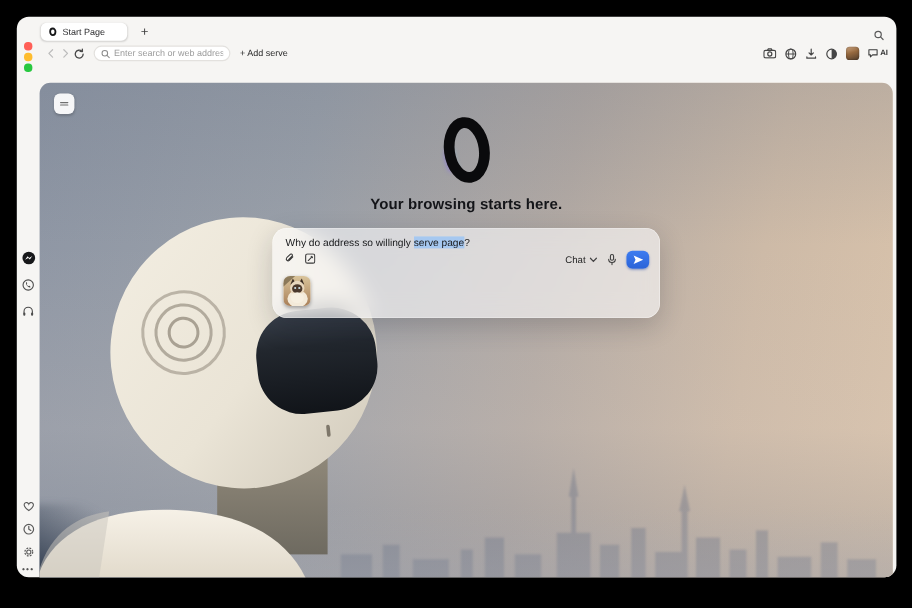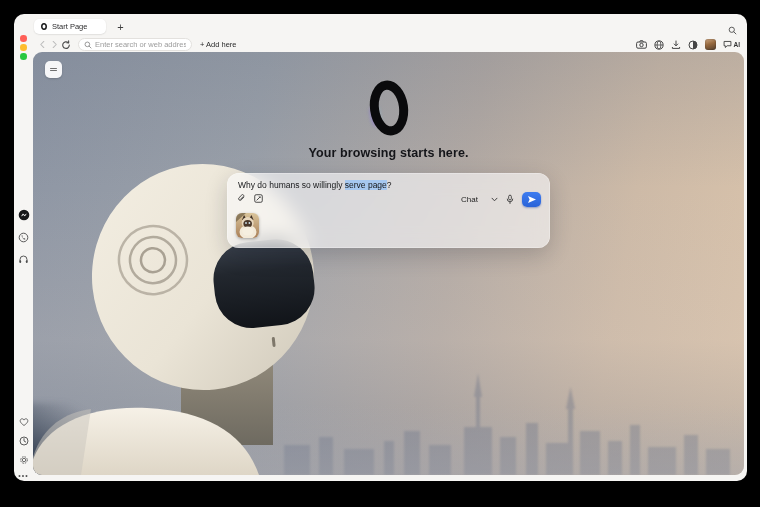--- a/index.html
+++ b/index.html
@@ -42,21 +42,21 @@
   .addpage { margin-left:8px; font-size:7.5px; color:#2b2b2b; white-space:nowrap; cursor:pointer; }
   .tool-right { margin-left:auto; display:flex; align-items:center; gap:7px; padding-right:7px; }
   .tool-ic { display:flex; align-items:center; cursor:pointer; }
   .avatar { width:11px; height:11px; border-radius:3px; cursor:pointer;
             background:linear-gradient(160deg,#caa27c 5%,#96693f 45%,#5f4630 90%);
             box-shadow:inset 0 0 2px rgba(0,0,0,.4); }
   .aria-btn { display:flex; align-items:center; gap:2px; cursor:pointer; }
   .aria-label { font-size:6.5px; font-weight:bold; color:#333; }
 
   
-  .content { position:absolute; left:19px; top:38px; width:711px; height:423px;
+  .content { position:absolute; left:19px; top:55px; width:711px; height:423px;
              border-radius:9px; overflow:hidden;
              background:linear-gradient(100deg,#8e96a4 0%,#9aa0a9 30%,#b3aaa4 58%,#cdbaa7 80%,#d9c3ab 100%); }
   .sky-overlay { position:absolute; inset:0;
              background:linear-gradient(180deg,rgba(96,108,128,.20) 0%,rgba(0,0,0,0) 32%,rgba(214,202,196,.16) 68%,rgba(126,132,146,.34) 100%); }
   .skyline { position:absolute; right:0; bottom:0; width:480px; height:110px; opacity:.34; filter:blur(1px); }
   .haze { position:absolute; left:0; right:0; bottom:0; height:70px;
           background:linear-gradient(180deg,rgba(0,0,0,0),rgba(178,178,184,.35)); }
   .darkleft { position:absolute; left:-8px; bottom:-6px; width:95px; height:78px;
           background:linear-gradient(28deg,rgba(48,60,78,.95) 20%,rgba(48,60,78,0) 80%); filter:blur(3px); }
   .robot { position:absolute; left:-12px; bottom:0; width:330px; height:340px; }
@@ -73,21 +73,21 @@
 
   
   .chatbox { margin-top:13px; width:323px; height:75px; border-radius:12px; position:relative;
              background:rgba(252,252,253,.60); backdrop-filter:blur(9px); -webkit-backdrop-filter:blur(9px);
              box-shadow:0 7px 22px rgba(18,24,40,.20), inset 0 0 0 .5px rgba(255,255,255,.55); }
   .prompt-line { position:absolute; left:11px; top:7px; font-size:8.5px; color:#17181a; white-space:nowrap; cursor:text; }
   .prompt-line .sel { background:#a6c8f0; }
   .attach-row { position:absolute; left:10px; top:21px; display:flex; gap:8px; }
   .attach-row .abtn { cursor:pointer; display:flex; }
   .controls { position:absolute; right:9px; top:19px; display:flex; align-items:center; gap:8px; }
-  .mode { display:flex; align-items:center; gap:13px; font-size:8px; color:#232323; cursor:pointer; }
+  .mode { display:flex; align-items:center; gap:3px; font-size:8px; color:#232323; cursor:pointer; }
   .send-btn { width:19px; height:15px; border-radius:5px; background:linear-gradient(180deg,#3d7cf0,#2a63d8);
               display:flex; align-items:center; justify-content:center; cursor:pointer;
               box-shadow:0 1px 2px rgba(20,60,160,.4); }
   .thumb { position:absolute; left:9px; top:40px; width:23px; height:25px; border-radius:6px; overflow:hidden;
            box-shadow:0 1px 3px rgba(0,0,0,.3); cursor:pointer; }
 </style>
 </head>
 <body>
 
 <div class="screen">
@@ -177,21 +177,21 @@
       </span>
       <div class="addressbar">
         <span style="display:flex">
           <svg width="8" height="8" viewBox="0 0 10 10">
               <circle cx="4.2" cy="4.2" r="2.9" fill="none" stroke="#8c8c8c" stroke-width="1.1"></circle>
               <path d="M6.4 6.4 L8.8 8.8" stroke="#8c8c8c" stroke-width="1.1" stroke-linecap="round"></path>
             </svg>
         </span>
         <input type="text" placeholder="Enter search or web address" style="">
       </div>
-      <span class="addpage">+ Add here</span>
+      <span class="addpage">+ Add serve</span>
 
       <div class="tool-right">
         <span class="tool-ic">
           <svg width="11" height="9" viewBox="0 0 11 9">
               <rect x=".6" y="2" width="9.8" height="6.2" rx="1.4" fill="none" stroke="#454545" stroke-width="1"></rect>
               <path d="M3.6 2 L4.3 .7 H6.7 L7.4 2" fill="none" stroke="#454545" stroke-width="1"></path>
               <circle cx="5.5" cy="5" r="1.7" fill="none" stroke="#454545" stroke-width="1"></circle>
             </svg>
         </span>
         <span class="tool-ic">
@@ -303,21 +303,21 @@
           </defs>
           <g transform="rotate(-8 23 29)">
             <path d="M10 44 A 15 23.5 0 0 1 8.5 27" fill="none" stroke="url(#rb)" stroke-width="7" opacity=".8" style="filter:blur(2px)"></path>
             <ellipse cx="23" cy="29" rx="14.5" ry="23" fill="none" stroke="#0a0a0c" stroke-width="9"></ellipse>
           </g>
         </svg>
         <div class="headline">Your browsing starts here.</div>
 
         <div class="chatbox">
           <div class="prompt-line">
-            <span>Why do humans so willingly </span><span class="sel">serve page</span><span>?</span>
+            <span>Why do address so willingly </span><span class="sel">serve page</span><span>?</span>
           </div>
           <div class="attach-row">
             <span class="abtn">
               <svg width="9" height="9" viewBox="0 0 10 10">
                   <path d="M7.8 3.4 L4.6 6.6 a1.7 1.7 0 0 1 -2.4 -2.4 L5.4 1 a1.2 1.2 0 0 1 1.7 1.7 L3.9 5.9" fill="none" stroke="#3a3a3a" stroke-width="1" stroke-linecap="round"></path>
                 </svg>
             </span>
             <span class="abtn">
               <svg width="9" height="9" viewBox="0 0 10 10">
                   <rect x=".8" y=".8" width="8.4" height="8.4" rx="1.6" fill="none" stroke="#3a3a3a" stroke-width="1"></rect>

